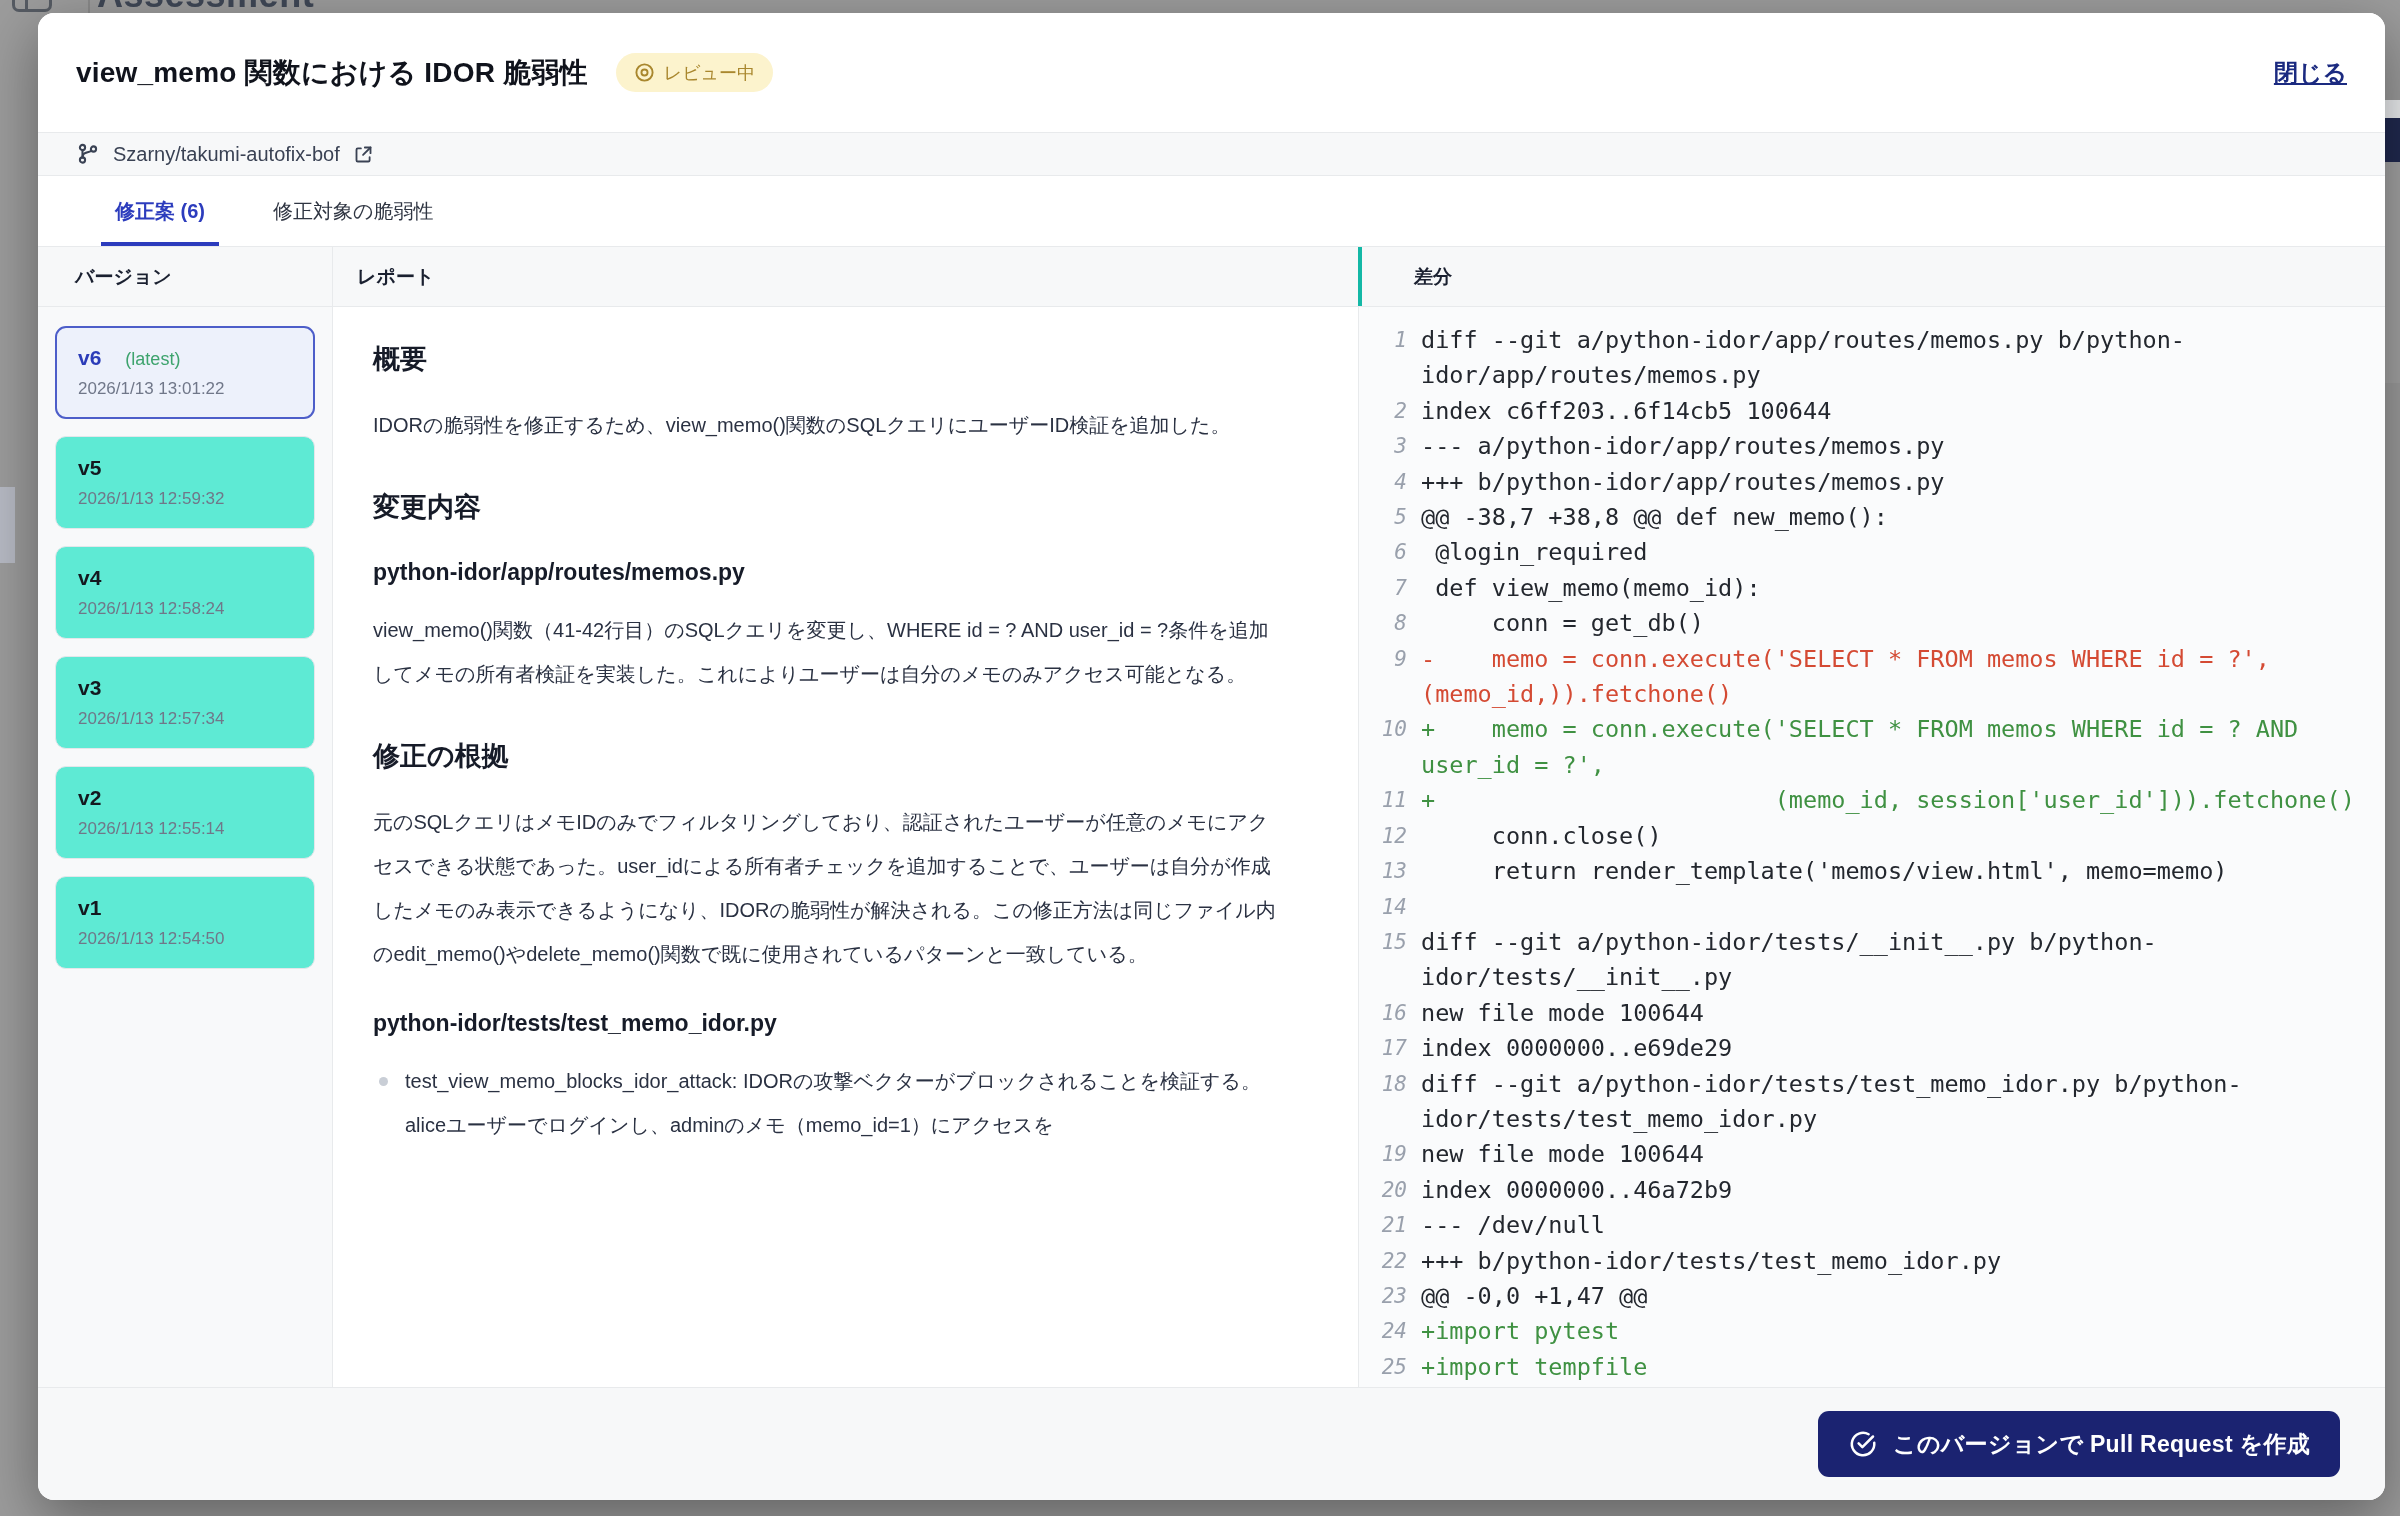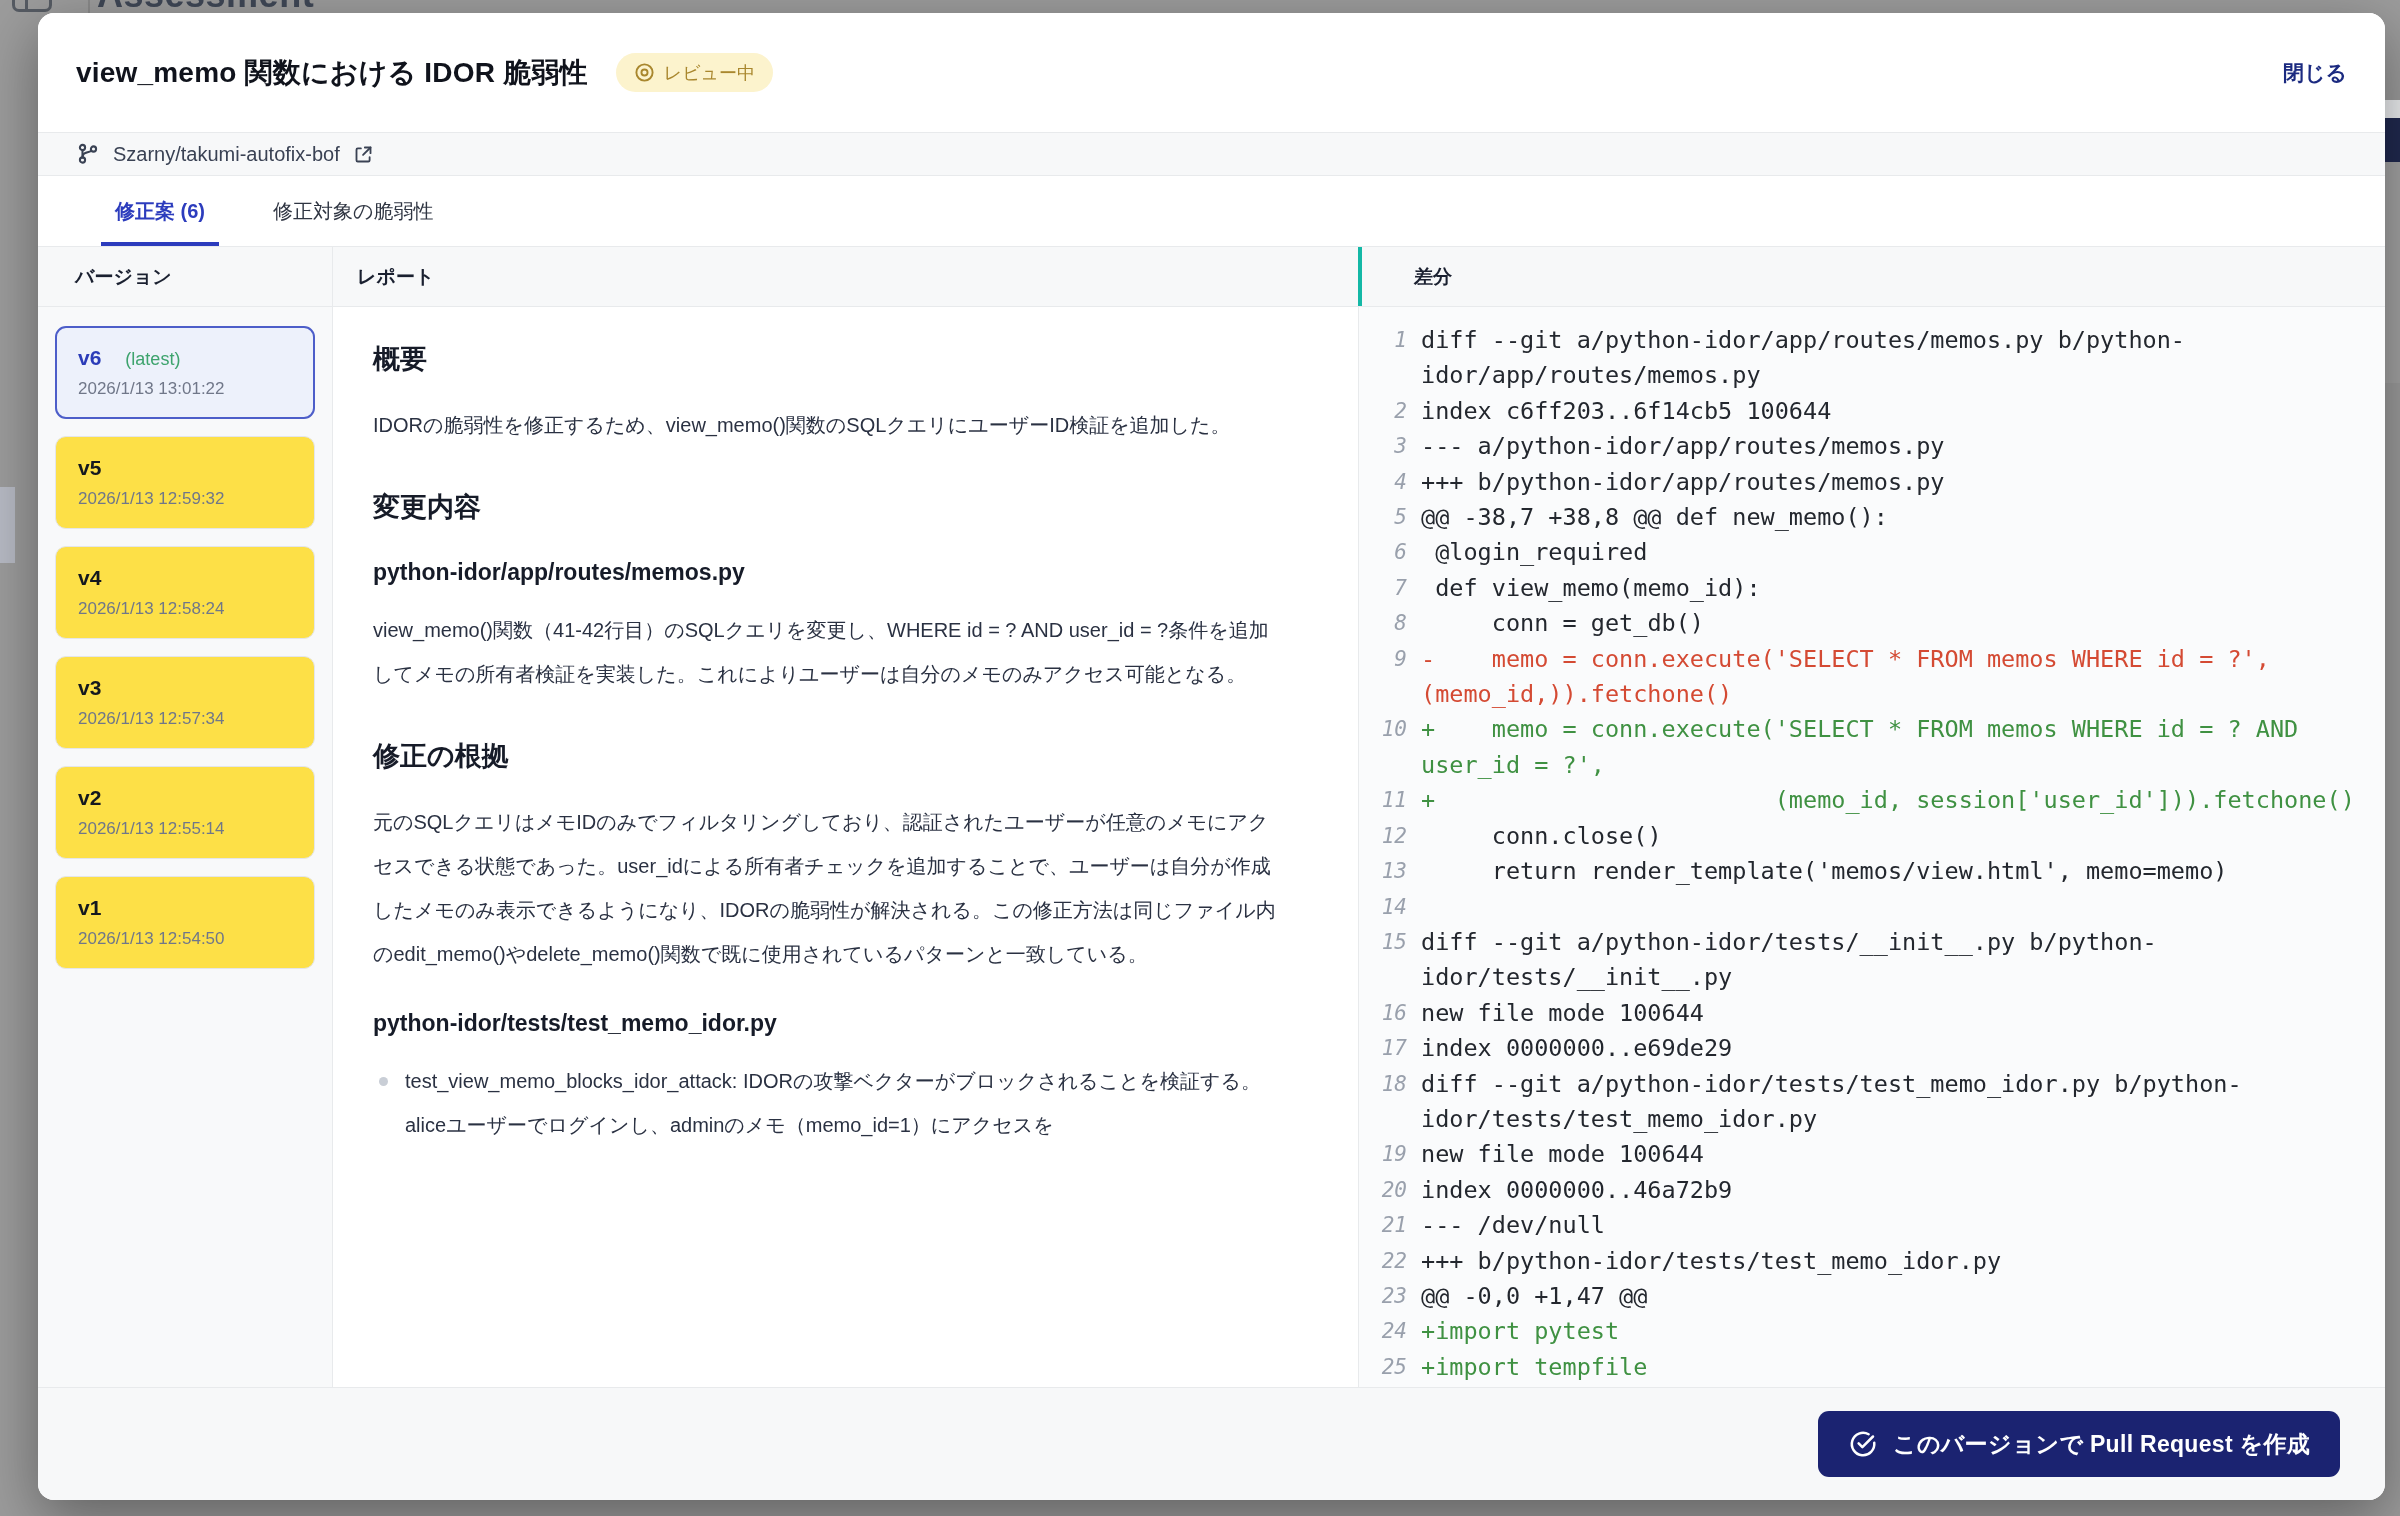--- a/index.html
+++ b/index.html
@@ -20,21 +20,21 @@
   
   .modal { position:absolute; left:38px; top:13px; width:2347px; height:1487px; background:#fff;
            border-radius:16px; box-shadow:0 18px 60px rgba(0,0,0,.38); overflow:hidden;
            display:flex; flex-direction:column; }
 
   .m-header { height:119px; flex:0 0 auto; display:flex; align-items:center; padding:0 38px; gap:28px; background:#fff; }
   .m-title { font-size:28px; font-weight:bold; color:#10131c; letter-spacing:.2px; }
   .badge { display:inline-flex; align-items:center; gap:9px; background:#fcf3cd; color:#a9872e;
            font-size:18px; padding:9px 18px; border-radius:999px; line-height:1; }
   .badge svg { display:block; }
-  .m-close { margin-left:auto; font-size:21px; font-weight:bold; color:#1b2a80; cursor:pointer; }
+  .m-close { margin-left:auto; font-size:24px; font-weight:bold; color:#1b2a80; cursor:pointer;text-decoration:underline; }
 
   .repo-bar { height:44px; flex:0 0 auto; background:#f7f8f9; border-top:1px solid #e8eaec; border-bottom:1px solid #e8eaec;
               display:flex; align-items:center; gap:13px; padding:0 38px; }
   .repo-name { font-size:20px; color:#3a4254; }
   .repo-bar svg { display:block; }
 
   .tabs { height:70px; flex:0 0 auto; display:flex; align-items:stretch; padding-left:63px; gap:40px; background:#fff; }
   .tab { display:flex; align-items:center; padding:0 14px; font-size:20px; color:#2f3542; cursor:pointer; position:relative; }
   .tab.active { color:#2c3cbd; font-weight:bold; }
   .tab.active::after { content:""; position:absolute; left:0; right:0; bottom:0; height:4px; background:#2c3cbd; }
@@ -43,21 +43,21 @@
                  display:flex; }
   .ch { display:flex; align-items:center; font-size:19px; font-weight:bold; color:#1a2030; }
   .ch-v { width:294px; padding-left:37px; }
   .ch-r { width:1026px; padding-left:24px; border-left:1px solid #e8eaec; }
   .ch-d { flex:1; padding-left:52px; border-left:4px solid #14b8a6; }
 
   .content { flex:1 1 auto; display:flex; min-height:0; }
 
   
   .versions { width:294px; flex:0 0 auto; background:#f8f9fa; padding:19px 17px; overflow:hidden; }
-  .v-card { background:#fde047; border:1px solid #e4e6ea; border-radius:11px; padding:19px 22px; margin-bottom:17px; cursor:pointer; }
+  .v-card { background:#5eead4; border:1px solid #e4e6ea; border-radius:11px; padding:19px 22px; margin-bottom:17px; cursor:pointer; }
   .v-card.selected { background:#edf1fb; border:2px solid #4d5ec9; padding:18px 21px; }
   .v-label { font-size:21px; font-weight:bold; color:#14181f; }
   .v-card.selected .v-label { color:#2b3cb8; }
   .v-latest { font-size:18px; color:#3da36d; font-weight:normal; margin-left:24px; }
   .v-date { font-size:17px; color:#707789; margin-top:9px; }
 
   
   .report { width:1026px; flex:0 0 auto; background:#fff; border-left:1px solid #e8eaec; padding:26px 72px 0 40px; overflow:hidden; }
   .r-h2 { font-size:27px; font-weight:bold; color:#161b28; margin:42px 0 26px; }
   .r-h2:first-child { margin-top:8px; }

